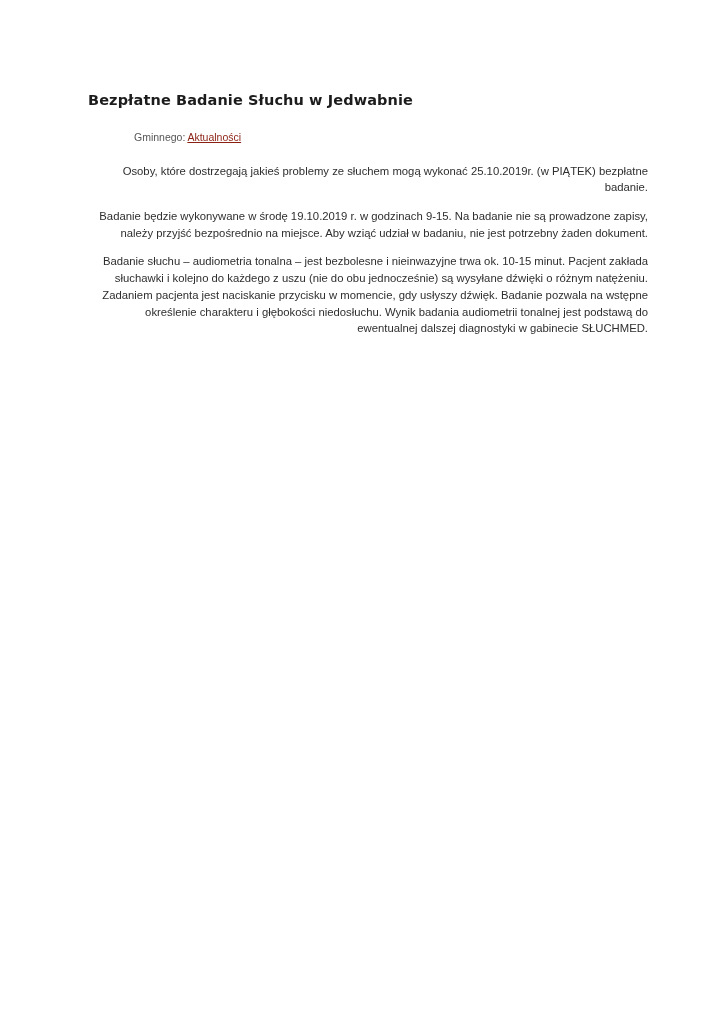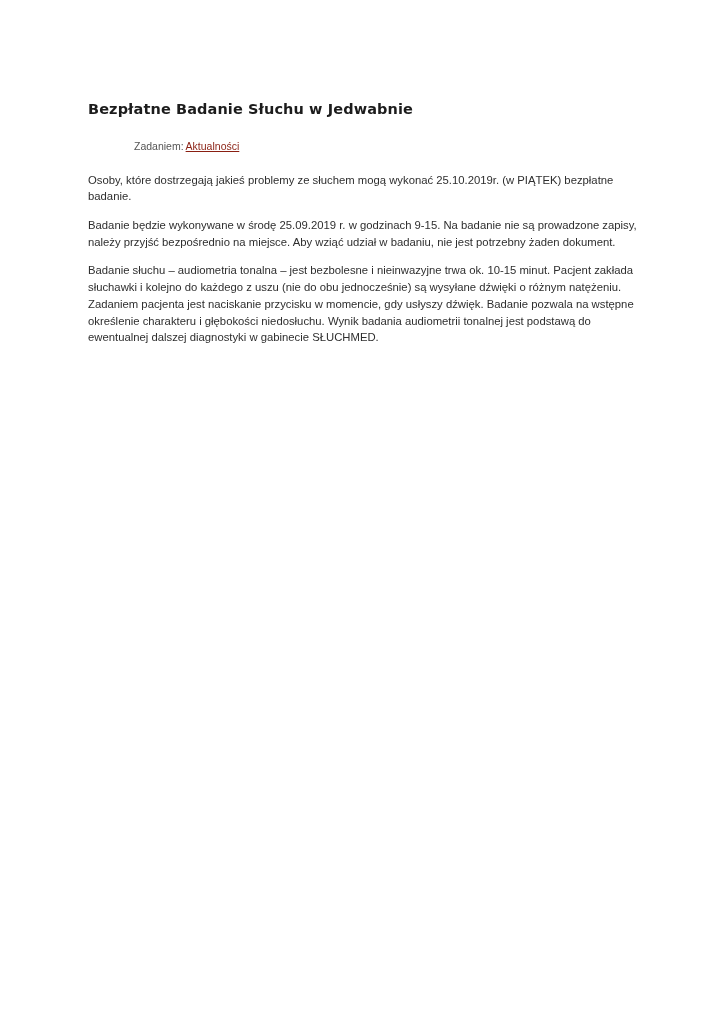--- a/index.html
+++ b/index.html
@@ -28,21 +28,21 @@
     left: 88px;
     top: 84px;
     width: 560px;
   }
   .doc-title {
     font-family: "DejaVu Sans", sans-serif;
     font-size: 14.5px;
     font-weight: bold;
     color: #1c1c1c;
     letter-spacing: 0.1px;
-    margin: 16px 0 20px 0;
+    margin: 7px 0 20px 0;
     line-height: 1.3;
   }
   .category-row {
     margin: 0 0 18px 0;
     padding-left: 46px;
     font-size: 10.5px;
     color: #555555;
     line-height: 1.4;
   }
   .category-label {
@@ -51,40 +51,40 @@
   .category-link {
     color: #8a1f12;
     text-decoration: underline;
     margin-left: 2px;
   }
   .para {
     font-size: 11.3px;
     line-height: 1.48;
     color: #2e2e2e;
     margin: 0 0 12px 0;
-    text-align: left;
+    text-align: right;
     white-space: pre-line;
   }
   .para:last-child {
     margin-bottom: 4px;
   }
 </style>
 </head>
 <body>
 
 <div class="page">
   <div class="content">
 
     <h1 class="doc-title">Bezpłatne Badanie Słuchu w Jedwabnie</h1>
 
     <div class="category-row">
-      <span class="category-label">Zadaniem:</span><a class="category-link" href="#">Aktualności</a>
+      <span class="category-label">Gminnego:</span><a class="category-link" href="#">Aktualności</a>
     </div>
 
     <p class="para">Osoby, które dostrzegają jakieś problemy ze słuchem mogą wykonać 25.10.2019r. (w PIĄTEK) bezpłatne badanie.</p>
 
 
-    <p class="para">Badanie będzie wykonywane w środę 25.09.2019 r. w godzinach 9-15. Na badanie nie są prowadzone zapisy, należy przyjść bezpośrednio na miejsce. Aby wziąć udział w badaniu, nie jest potrzebny żaden dokument.</p>
+    <p class="para">Badanie będzie wykonywane w środę 19.10.2019 r. w godzinach 9-15. Na badanie nie są prowadzone zapisy, należy przyjść bezpośrednio na miejsce. Aby wziąć udział w badaniu, nie jest potrzebny żaden dokument.</p>
 
     <p class="para">Badanie słuchu – audiometria tonalna – jest bezbolesne i nieinwazyjne trwa ok. 10-15 minut. Pacjent zakłada słuchawki i kolejno do każdego z uszu (nie do obu jednocześnie) są wysyłane dźwięki o różnym natężeniu. Zadaniem pacjenta jest naciskanie przycisku w momencie, gdy usłyszy dźwięk. Badanie pozwala na wstępne określenie charakteru i głębokości niedosłuchu. Wynik badania audiometrii tonalnej jest podstawą do ewentualnej dalszej diagnostyki w gabinecie SŁUCHMED.</p>
 
   </div>
 </div>
 
 </body></html>

